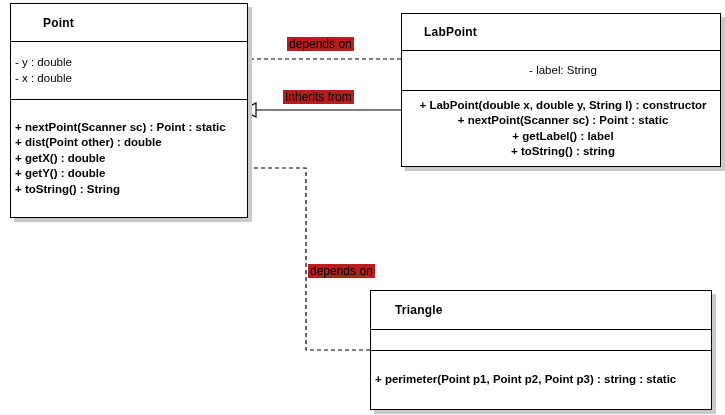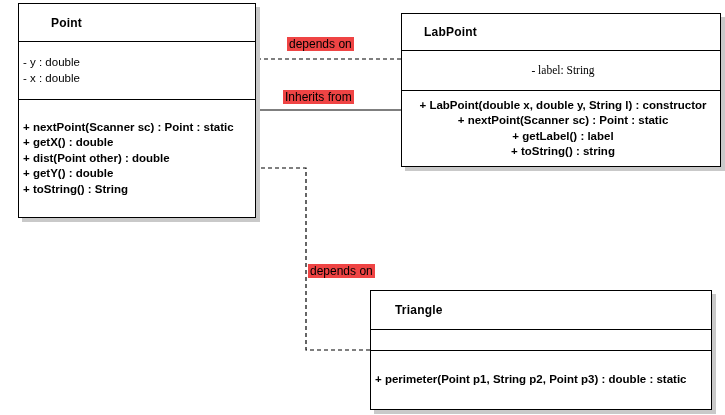--- a/index.html
+++ b/index.html
@@ -57,74 +57,74 @@
     line-height: 15.5px;
     white-space: nowrap;
     color: #000000;
   }
 
   .edge-label {
     position: absolute;
     font-size: 12px;
     color: #000000;
     white-space: nowrap;
-    background: #ef4444;
+    background: #b91c1c;
     padding: 0 2px;
   }
 </style>
 </head>
 <body>
 
 <div class="canvas">
 
   <svg class="edges" viewBox="0 0 725 415" xmlns="http://www.w3.org/2000/svg">
 
     <path d="M 401 59 L 246 59" stroke="#000000" stroke-width="1.2" stroke-dasharray="4 3" fill="none"></path>
     <path d="M 252 53.5 L 241.5 59 L 252 64.5" stroke="#000000" stroke-width="1.2" fill="none"></path>
 
     <line x1="401" y1="110" x2="256" y2="110" stroke="#000000" stroke-width="1.2"></line>
     <polygon points="242,110 256,103 256,117" fill="#ffffff" stroke="#000000" stroke-width="1.2"></polygon>
 
     <path d="M 370 350 L 306 350 L 306 168 L 246 168" stroke="#000000" stroke-width="1.2" stroke-dasharray="4 3" fill="none"></path>
     <path d="M 252 162.5 L 241.5 168 L 252 173.5" stroke="#000000" stroke-width="1.2" fill="none"></path>
   </svg>
 
-  <div class="uml-class" style="left:18px; top:3px; width:238px; height:215px;">
+  <div class="uml-class" style="left:10px; top:3px; width:238px; height:215px;">
     <div class="title" style="height:38px; padding-left:32px;">Point</div>
     <div class="section fields" style="height:58px;">
       <div class="member">- y : double</div>
       <div class="member">- x : double</div>
     </div>
     <div class="section methods">
       <div class="member">+ nextPoint(Scanner sc) : Point : static</div>
+      <div class="member">+ dist(Point other) : double</div>
       <div class="member">+ getX() : double</div>
-      <div class="member">+ dist(Point other) : double</div>
       <div class="member">+ getY() : double</div>
       <div class="member">+ toString() : String</div>
     </div>
   </div>
 
   <div class="uml-class" style="left:401px; top:13px; width:320px; height:154px;text-align:center;">
     <div class="title" style="height:37px; padding-left:22px;">LabPoint</div>
-    <div class="section fields" style="height:40px;font-family:Liberation Serif, serif;">
+    <div class="section fields" style="height:40px;">
       <div class="member">- label: String</div>
     </div>
     <div class="section methods">
       <div class="member">+ LabPoint(double x, double y, String l) : constructor</div>
       <div class="member">+ nextPoint(Scanner sc) : Point : static</div>
       <div class="member">+ getLabel() : label</div>
       <div class="member">+ toString() : string</div>
     </div>
   </div>
 
   <div class="uml-class" style="left:370px; top:290px; width:342px; height:120px;">
     <div class="title" style="height:39px; padding-left:24px;text-align:center;">Triangle</div>
     <div class="section fields" style="height:21px;"></div>
     <div class="section methods">
-      <div class="member">+ perimeter(Point p1, String p2, Point p3) : double : static</div>
+      <div class="member">+ perimeter(Point p1, Point p2, Point p3) : string : static</div>
     </div>
   </div>
 
   <div class="edge-label" style="left:287px; top:37px;">depends on</div>
   <div class="edge-label" style="left:283px; top:90px;">Inherits from</div>
   <div class="edge-label" style="left:308px; top:264px;">depends on</div>
 
 </div>
 
 </body></html>

